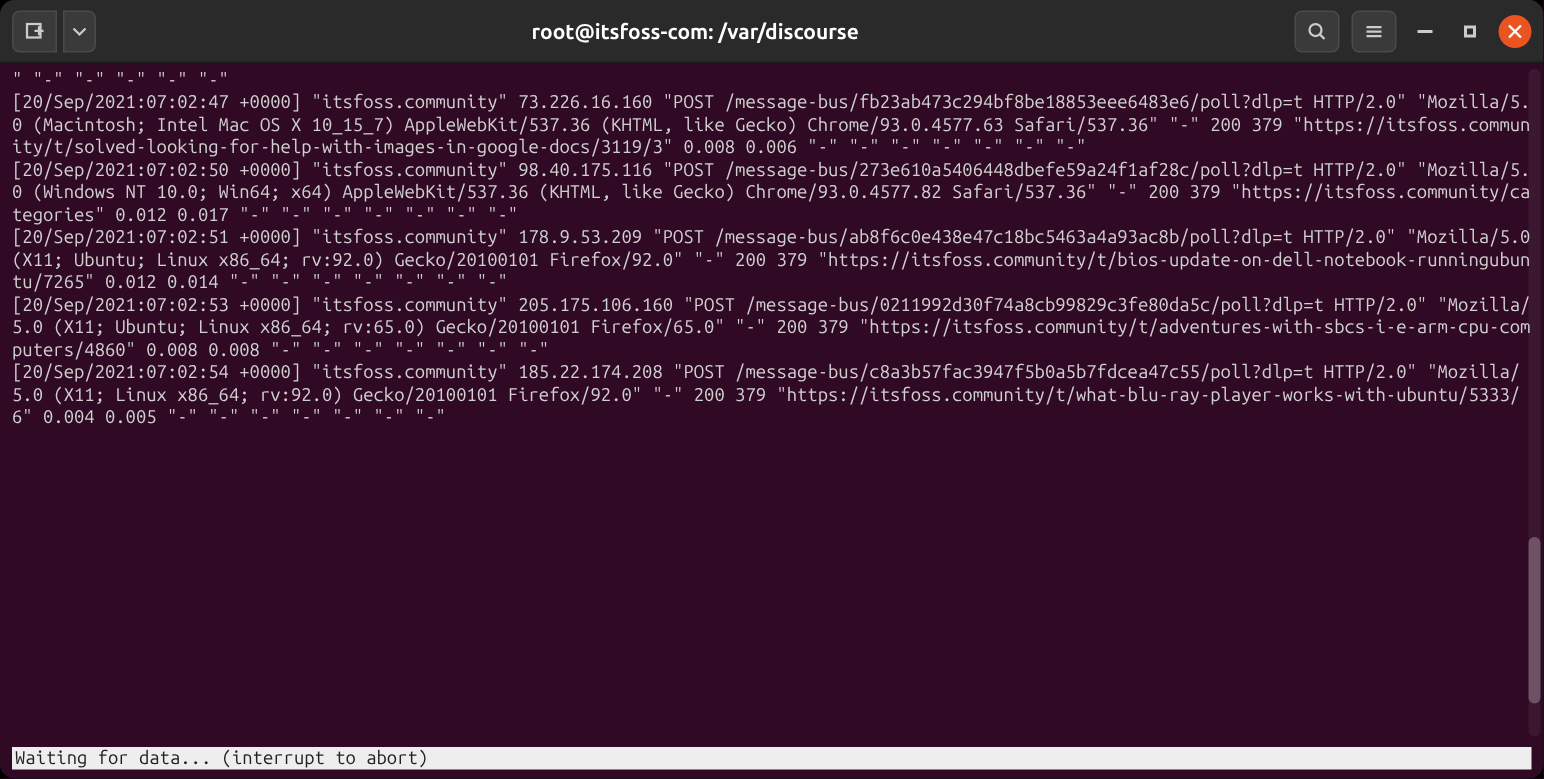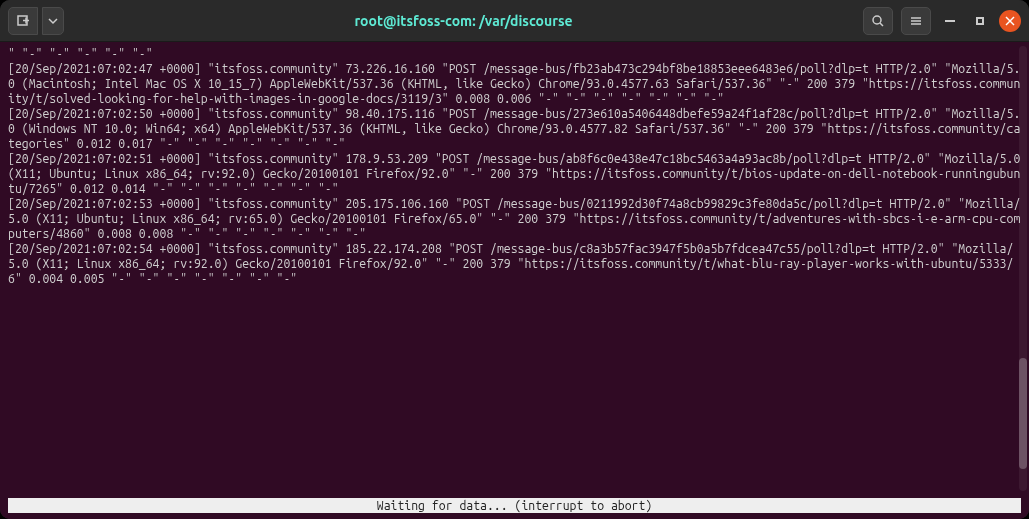--- a/index.html
+++ b/index.html
@@ -39,21 +39,21 @@
   align-items: center;
   justify-content: center;
   color: #ddd;
   cursor: pointer;
 }
 .tb-btn.small { min-width: 22px; border-top-left-radius:0; border-bottom-left-radius:0;}
 .tb-btn.newt { border-top-right-radius:0; border-bottom-right-radius:0; }
 .tb-title {
   flex: 1;
   text-align: center;
-  color: #5eead4;
+  color: #ffffff;
   font-family: Ubuntu, sans-serif;
   font-weight: bold;
   font-size: 14px;
 }
 .tb-right { display: flex; gap: 8px; align-items: center; }
 .wc {
   width: 22px; height: 22px;
   border-radius: 50%;
   display:flex;align-items:center;justify-content:center;
   color:#ddd;
@@ -85,21 +85,20 @@
   position:absolute;
   bottom:6px;
   left:8px;
   right:8px;
   background:#eee;
   color:#222;
   font-size:12.3px;
   line-height:15px;
   padding:0 2px;
   font-family:"Ubuntu Mono","DejaVu Sans Mono",monospace;
-  text-align:center;
 }
 .scrollbar{
   position:absolute;
   right:2px; top:4px; bottom:28px;
   width:8px;
   background:rgba(255,255,255,0.06);
   border-radius:4px;
 }
 .thumb{
   position:absolute;

